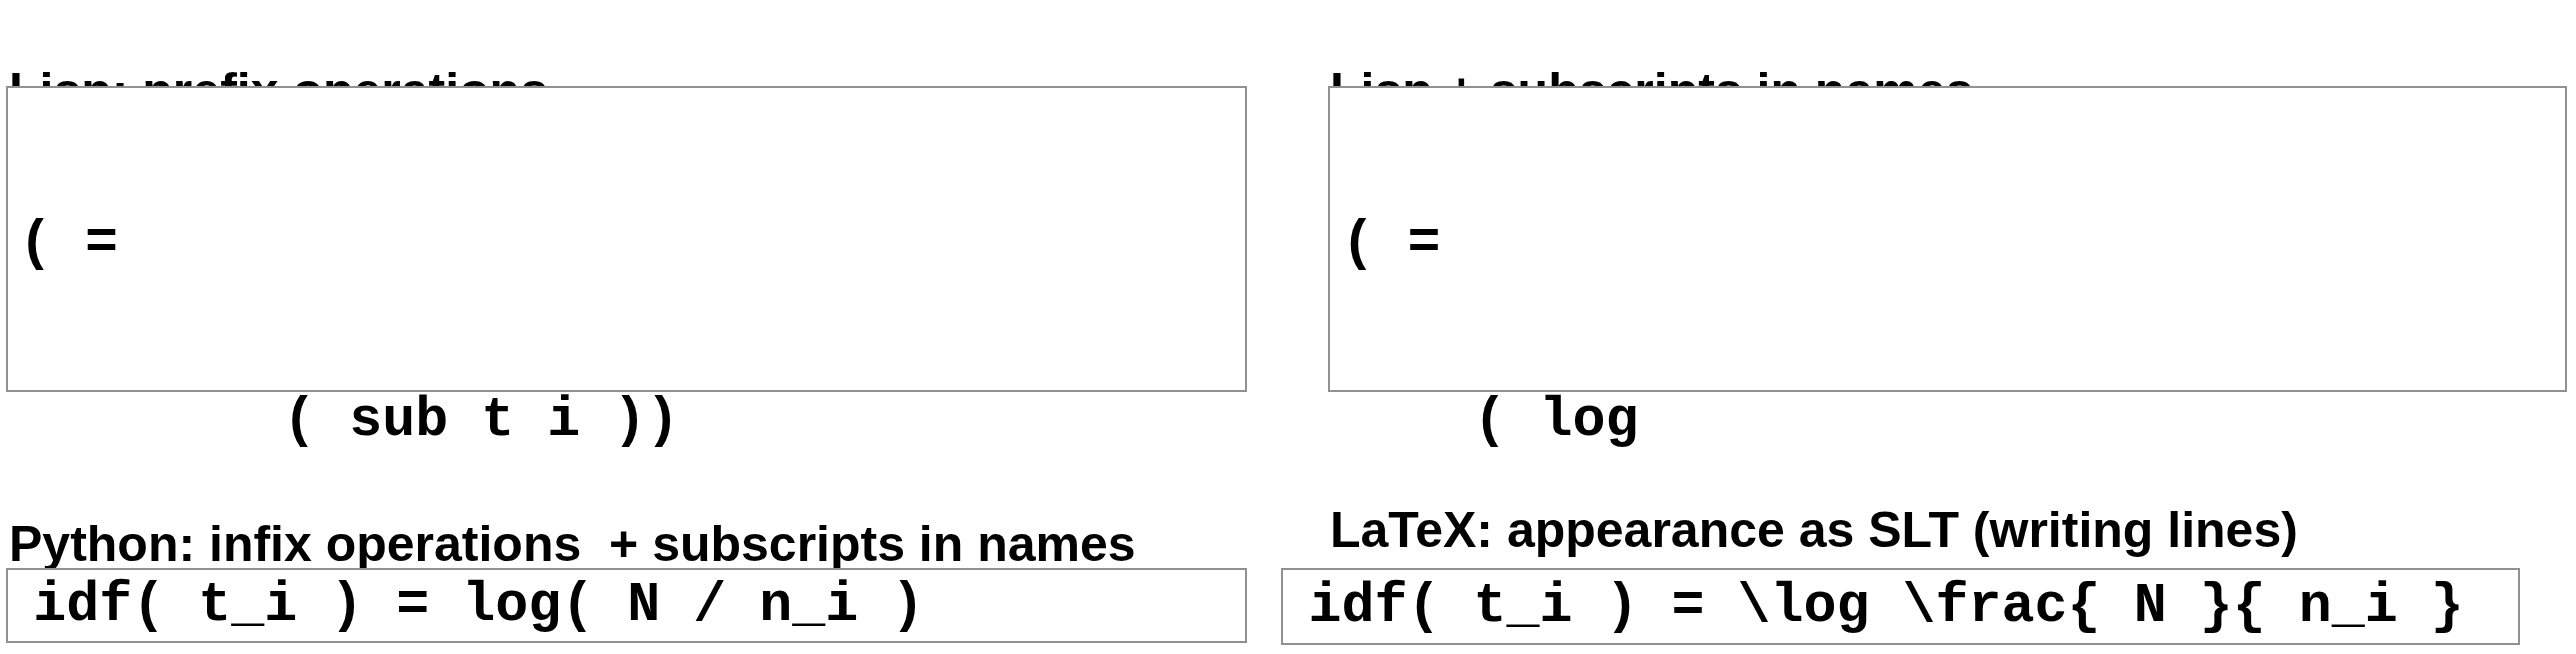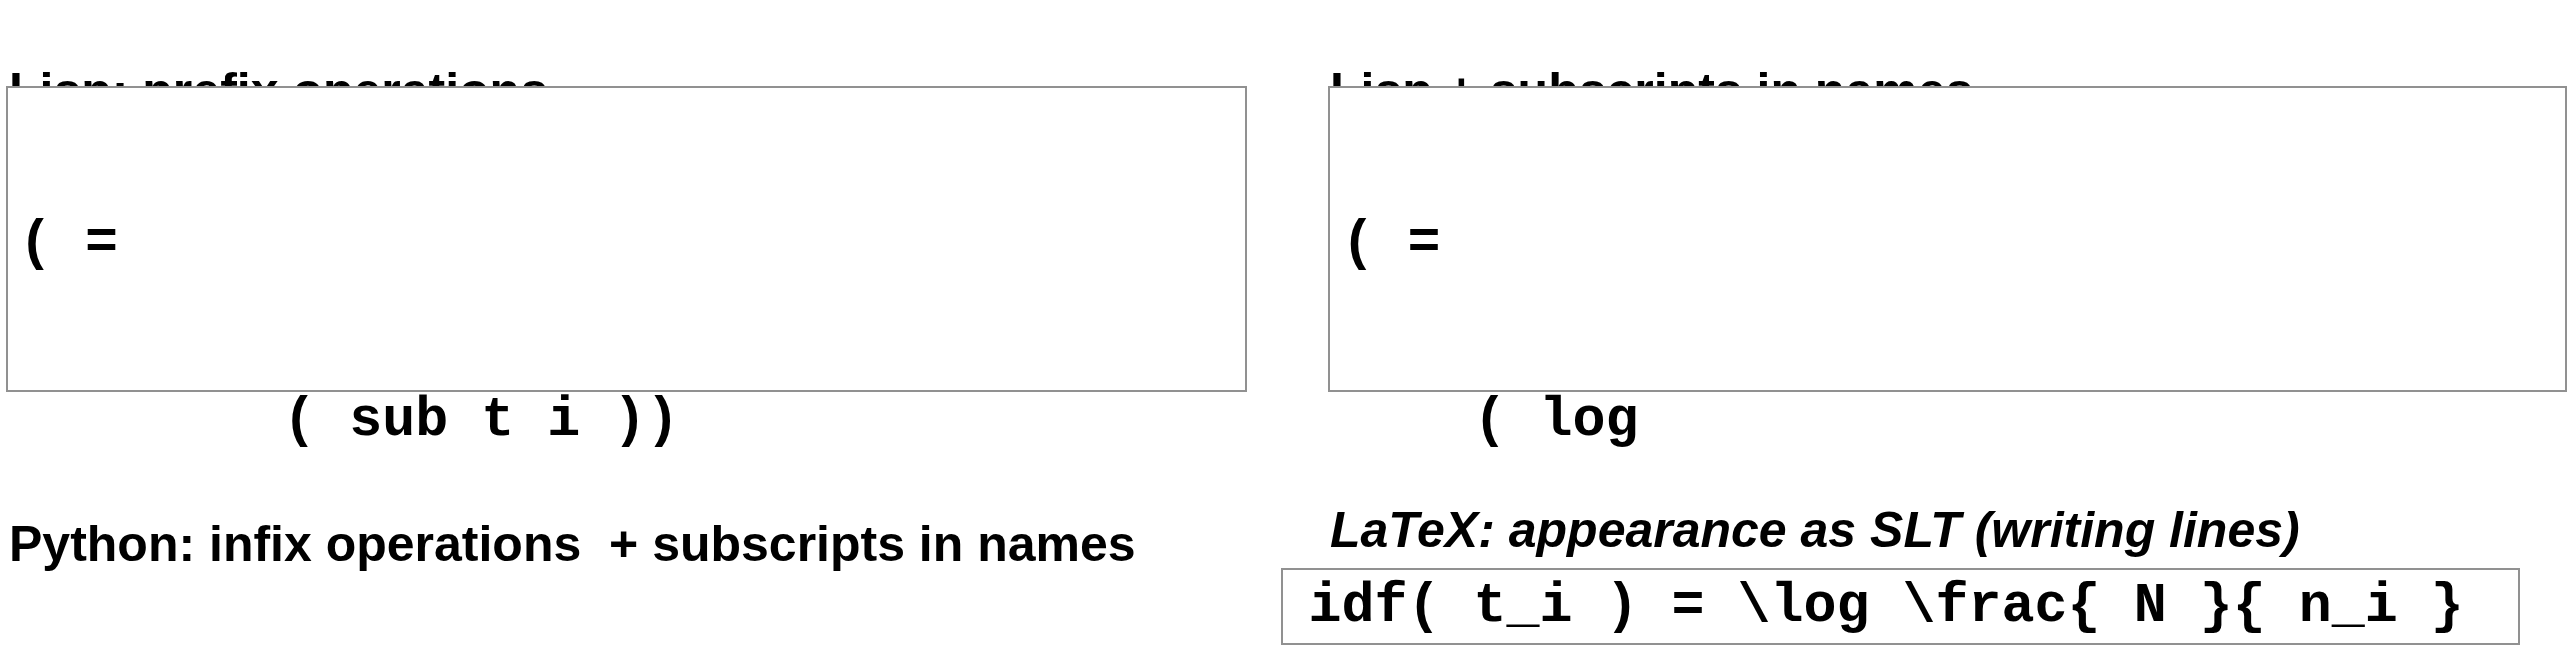--- a/index.html
+++ b/index.html
@@ -21,21 +21,20 @@
     font-size: 50px;
     line-height: 1.0;
     white-space: pre;
     color: var(--label-color, #000000);
     text-align: center;
   }
   .panel-label .lead {
     font-weight: 700;
   }
   .panel-label.italic {
-    font-style: italic;
     margin-top: 28px;
   }
   .codebox {
     position: absolute;
     box-sizing: border-box;
     background: #ffffff;
     border: 2.3px solid var(--border-color, #919191);
     font-family: "Liberation Mono", "DejaVu Sans Mono", monospace;
     font-weight: 700;
     font-size: 55px;
@@ -78,20 +77,23 @@
   </div>
 
   <h2 class="panel-label" id="label-lisp-sub"><span class="lead">Lisp</span><span class="rest"> + subscripts in names</span></h2>
   <div class="codebox multi" id="box-lisp-sub">
     <div class="code-line">( =</div>
     <div class="code-line">    ( log</div>
     
   </div>
 
   <h2 class="panel-label" id="label-python"><span class="lead">Python:</span><span class="rest"> infix operations  + subscripts in names</span></h2>
+  <div class="codebox single" id="box-python">
+    <div class="code-line">idf( t_i ) = log( N / n_i )</div>
+  </div>
 
   <h2 class="panel-label italic" id="label-latex"><span class="lead">LaTeX:</span><span class="rest"> appearance as SLT (writing lines)</span></h2>
   <div class="codebox single" id="box-latex">
     <div class="code-line">idf( t_i ) = \log \frac{ N }{ n_i }</div>
   </div>
 
 </div>
 
 
 </body></html>

